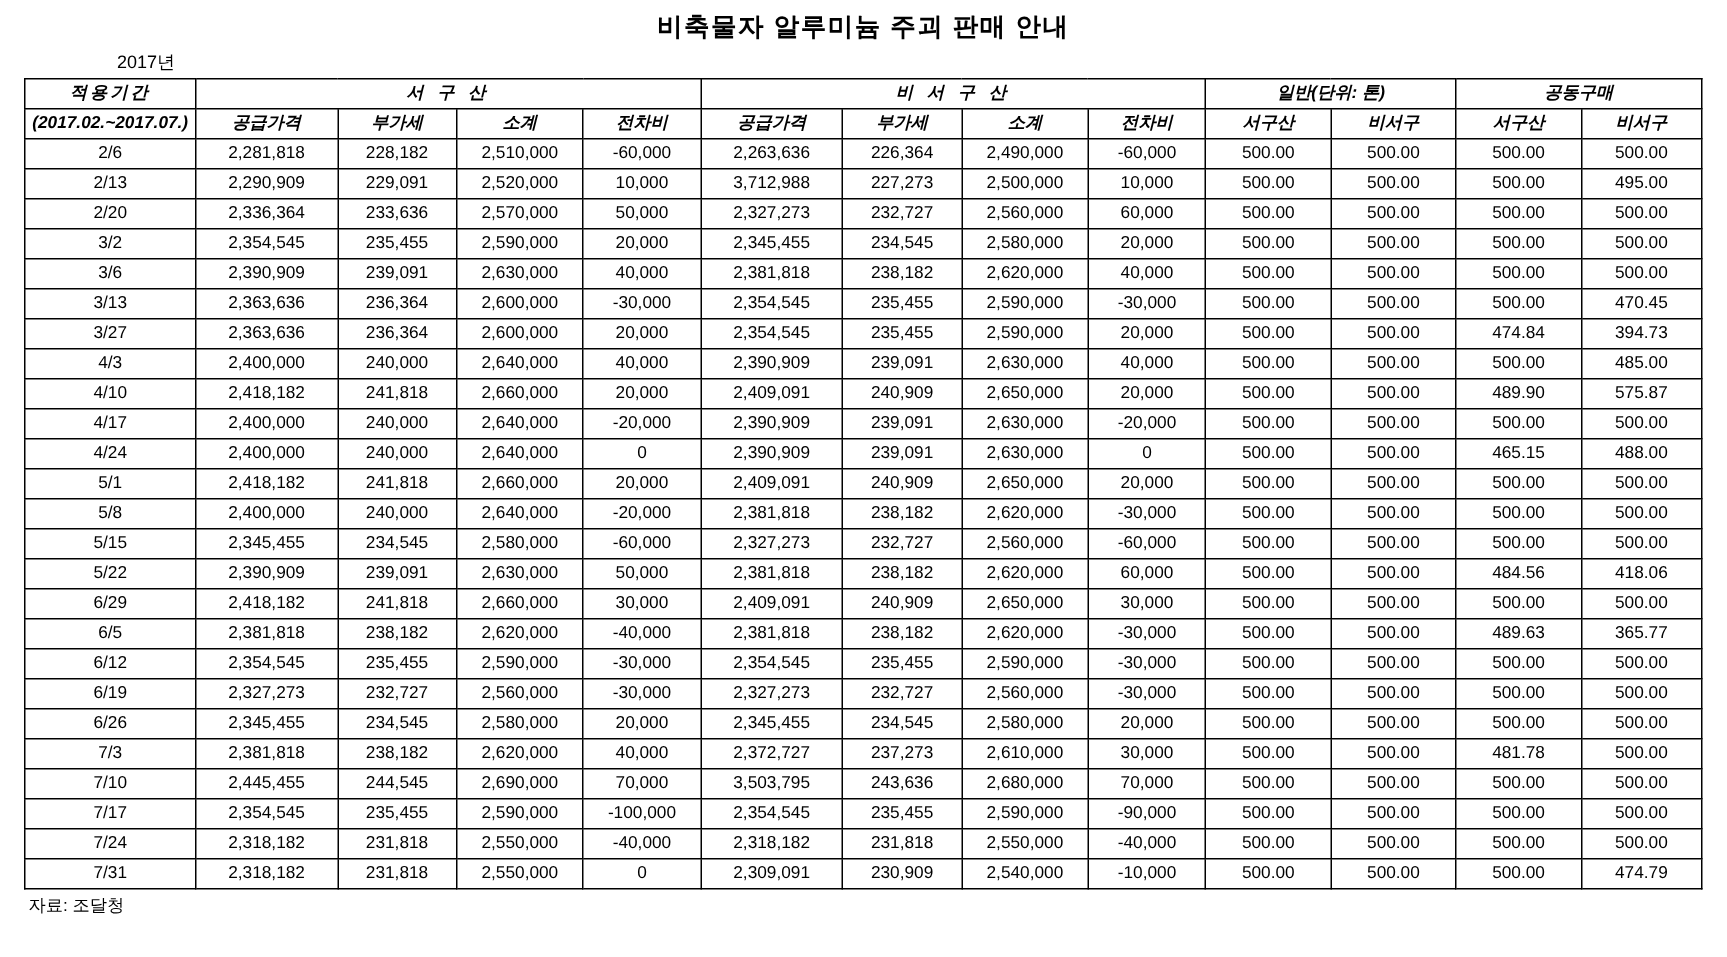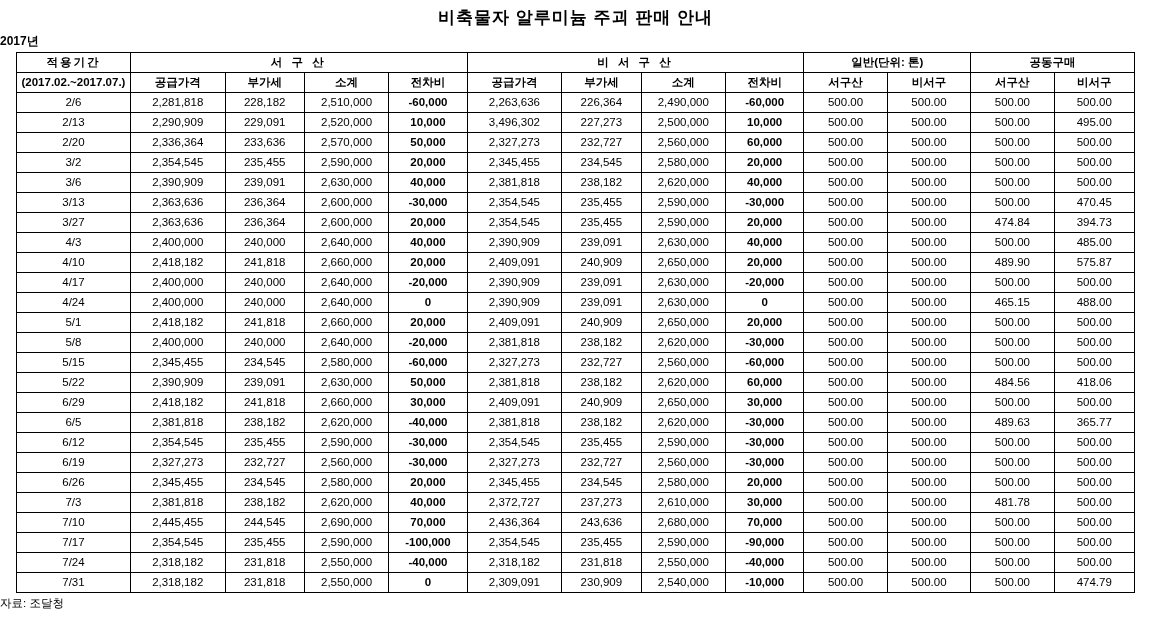--- a/index.html
+++ b/index.html
@@ -23,21 +23,22 @@
   .doc-title {
     text-align: center;
     font-size: 17px;
     font-weight: bold;
     letter-spacing: 1px;
     padding-top: 6px;
     padding-bottom: 4px;
   }
   .year-label {
     font-size: 12px;
-    font-weight: bold;
+    font-weight: normal;
+    padding-left: 78px;
     padding-bottom: 2px;
   }
   table.main {
     border-collapse: collapse;
     margin-left: 16px;
     margin-right: 16px;
     width: 1119px;
     table-layout: fixed;
   }
   table.main th, table.main td {
@@ -45,20 +46,21 @@
     font-size: 11.5px;
     padding: 0;
     height: 19px;
     line-height: 19px;
     text-align: center;
     white-space: nowrap;
     overflow: hidden;
   }
   table.main th {
     font-weight: bold;
+    font-style: italic;
   }
   .grp-head {
     font-size: 12.5px;
     font-weight: bold;
     letter-spacing: 3px;
   }
   .grp-head-plain {
     font-size: 12px;
     font-weight: bold;
     letter-spacing: 0px;
@@ -77,28 +79,28 @@
     font-weight: bold;
     letter-spacing: 0;
   }
   td.num {
     text-align: right;
     padding-right: 5px;
   }
   td.bold-num {
     text-align: right;
     padding-right: 5px;
-    font-weight: bold;
+    font-weight: normal;
   }
   td.datecell {
     text-align: center;
   }
   .source {
     font-size: 11.5px;
-    padding-left: 0;
+    padding-left: 19px;
     padding-top: 3px;
   }
   col.c-date { width: 112px; }
   col.c-p1   { width: 93px; }
   col.c-p2   { width: 78px; }
   col.c-p3   { width: 83px; }
   col.c-p4   { width: 77px; }
   col.c-q1   { width: 93px; }
   col.c-q2   { width: 78px; }
   col.c-q3   { width: 83px; }
@@ -172,21 +174,21 @@
           <td class="datecell">500.00</td>
           <td class="datecell">500.00</td>
           <td class="datecell">500.00</td>
         </tr>
         <tr>
           <td class="datecell">2/13</td>
           <td class="num">2,290,909</td>
           <td class="num">229,091</td>
           <td class="num">2,520,000</td>
           <td class="bold-num">10,000</td>
-          <td class="num">3,496,302</td>
+          <td class="num">3,712,988</td>
           <td class="num">227,273</td>
           <td class="num">2,500,000</td>
           <td class="bold-num">10,000</td>
           <td class="datecell">500.00</td>
           <td class="datecell">500.00</td>
           <td class="datecell">500.00</td>
           <td class="datecell">495.00</td>
         </tr>
         <tr>
           <td class="datecell">2/20</td>
@@ -472,21 +474,21 @@
           <td class="datecell">500.00</td>
           <td class="datecell">481.78</td>
           <td class="datecell">500.00</td>
         </tr>
         <tr>
           <td class="datecell">7/10</td>
           <td class="num">2,445,455</td>
           <td class="num">244,545</td>
           <td class="num">2,690,000</td>
           <td class="bold-num">70,000</td>
-          <td class="num">2,436,364</td>
+          <td class="num">3,503,795</td>
           <td class="num">243,636</td>
           <td class="num">2,680,000</td>
           <td class="bold-num">70,000</td>
           <td class="datecell">500.00</td>
           <td class="datecell">500.00</td>
           <td class="datecell">500.00</td>
           <td class="datecell">500.00</td>
         </tr>
         <tr>
           <td class="datecell">7/17</td>

